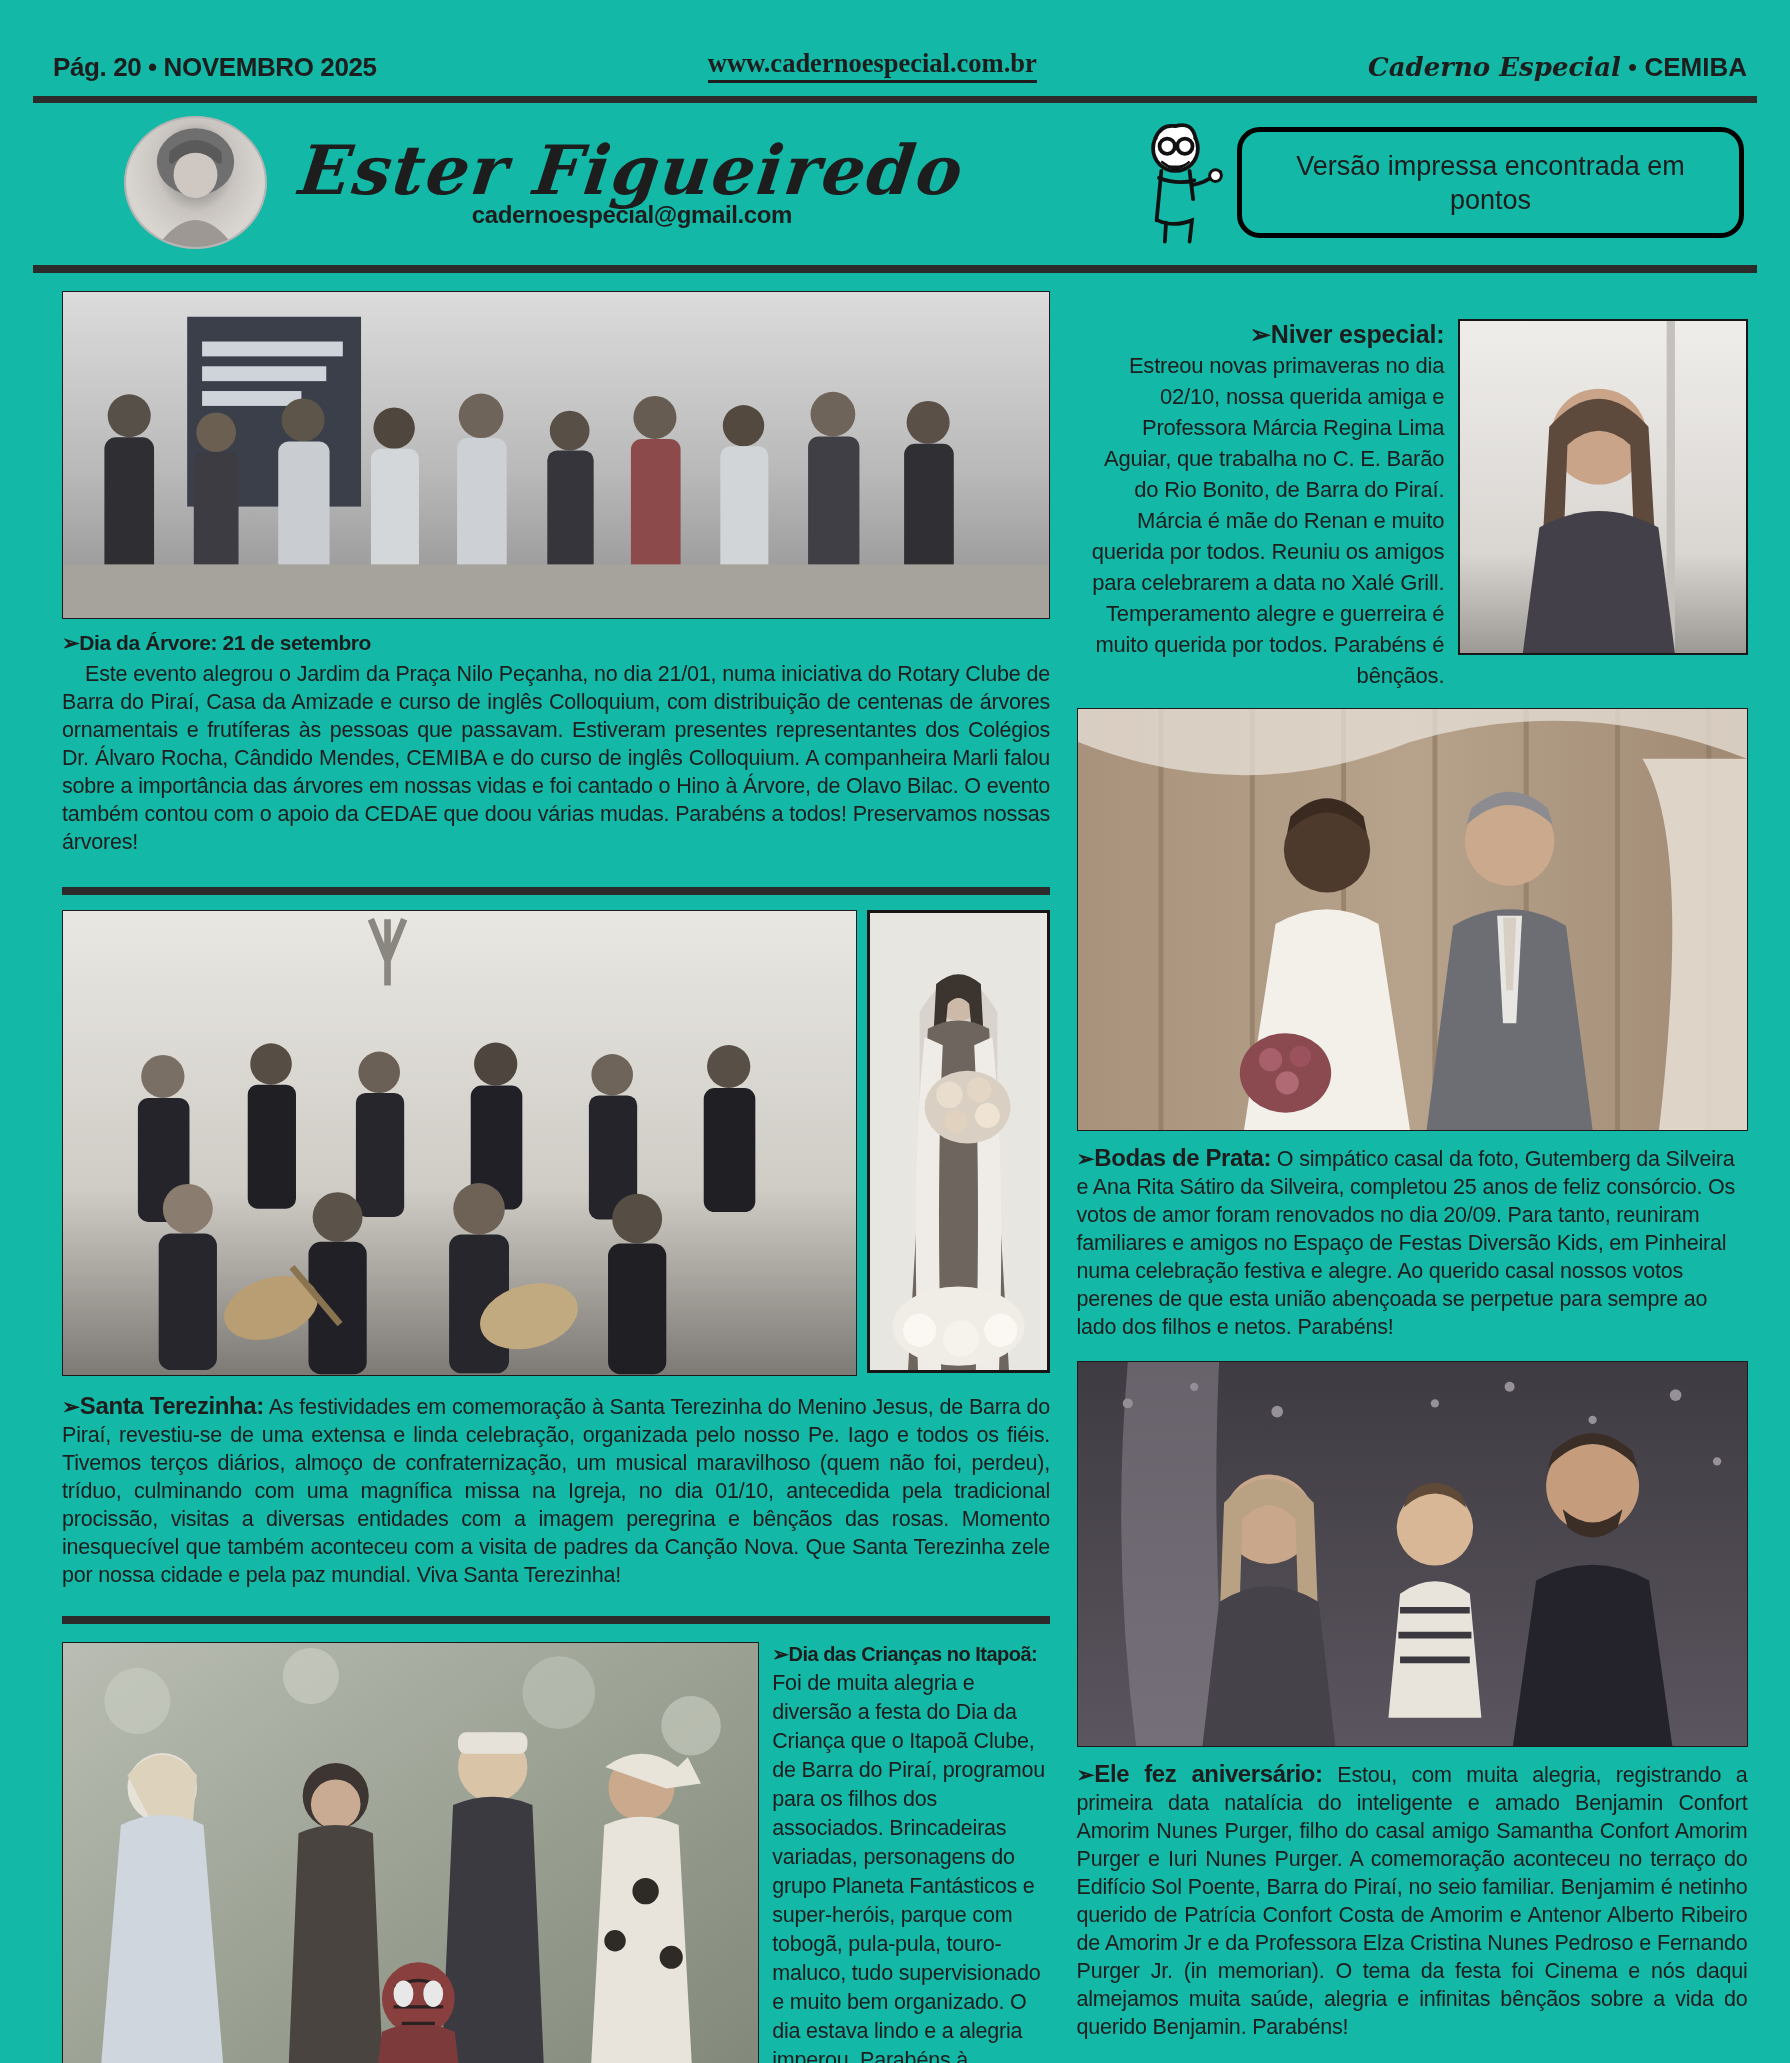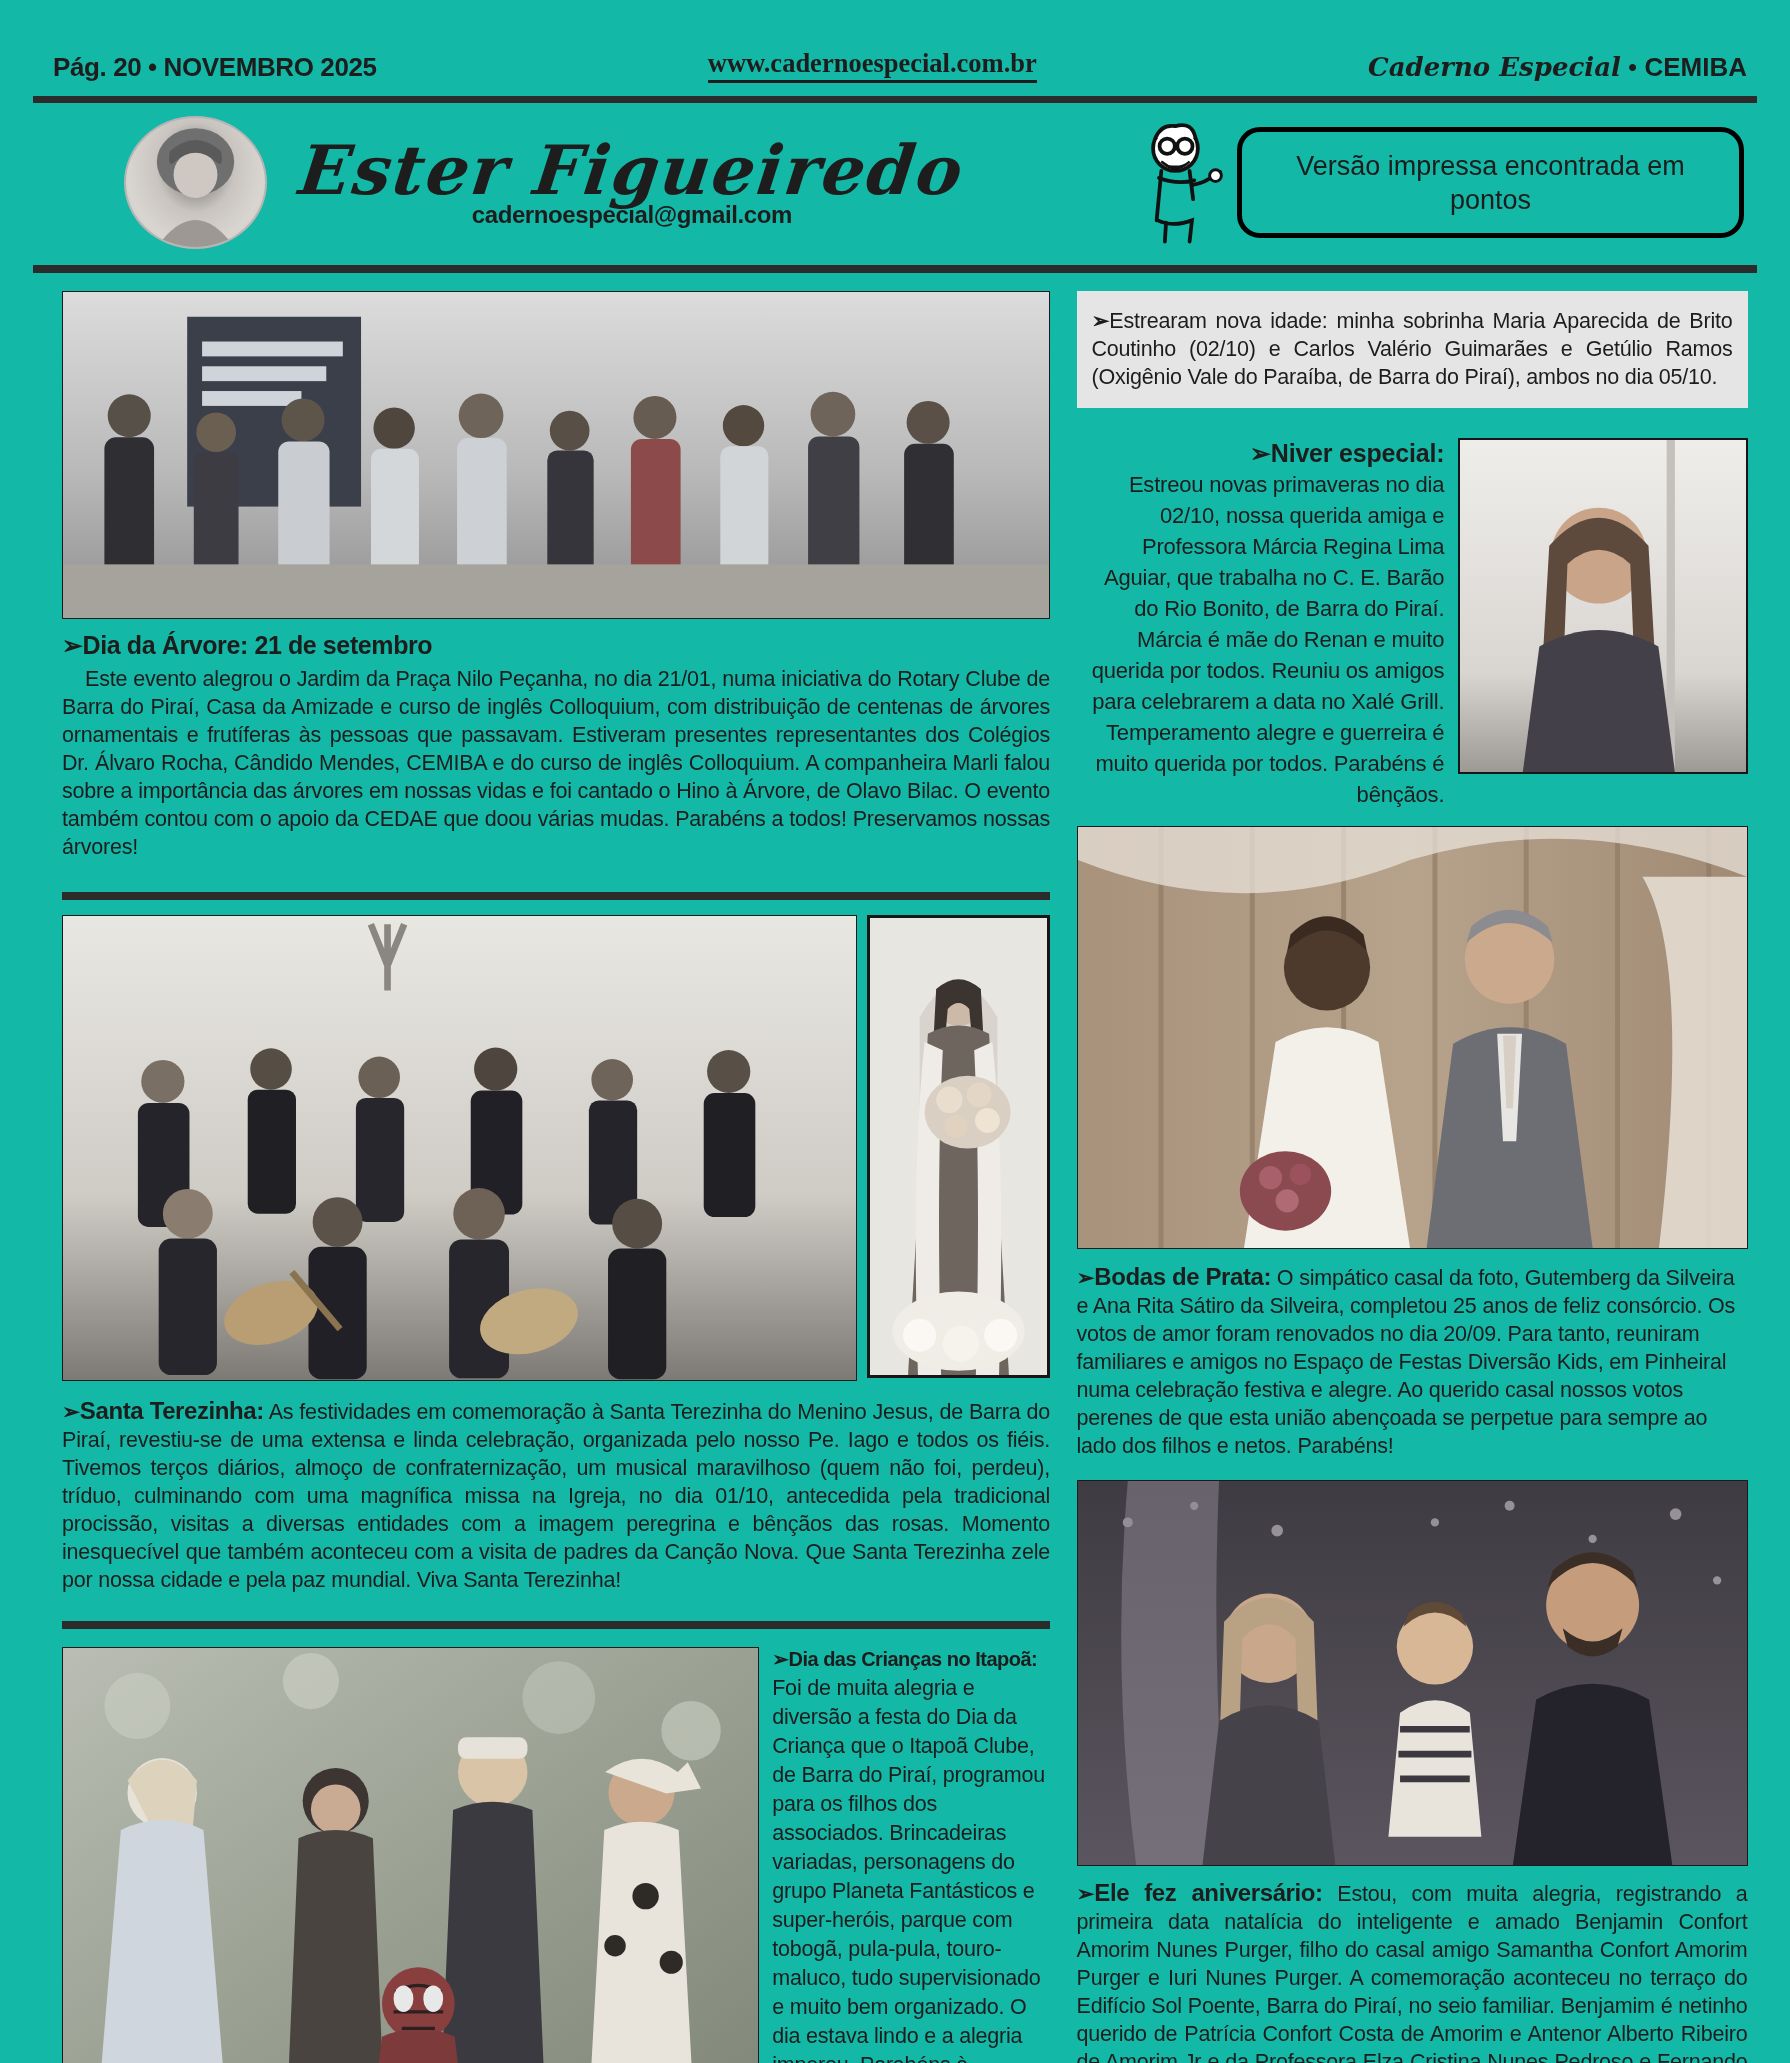--- a/index.html
+++ b/index.html
@@ -37,21 +37,21 @@
   .ph svg{display:block;width:100%;height:100%;}
   .colrule{height:8.3px;background:#2b2b2b;}
   p{margin:0;}
   .bullet{font-weight:bold;}
   .art-title{font-weight:bold;font-size:24px;letter-spacing:-0.4px;}
   .body-text{font-size:21.5px;line-height:28px;text-align:justify;letter-spacing:-0.2px;}
   .body-left{text-align:left;}
   .indent{text-indent:23px;}
   
   .photo-rotary{height:326px;margin-top:1.7px;}
-  .h-arvore{margin:11.6px 0 5px 0;font-size:25px;font-weight:bold;letter-spacing:-0.4px;}
+  .h-arvore{margin:11.6px 0 5px 0;font-size:21px;font-weight:bold;letter-spacing:-0.4px;}
   .rule-a{margin:31px 0 15px 0;}
   .photo-row{display:flex;gap:10px;}
   .photo-musicians{flex:1;height:464px;}
   .photo-statue{width:177px;height:457px;border:3.3px solid #161616;}
   .santa-p{margin-top:16.5px;}
   .rule-b{margin:26.5px 0 0 0;}
   .bottom-row{display:flex;gap:13.2px;margin-top:18px;}
   .photo-costume{width:695px;height:483px;flex:0 0 auto;}
   .criancas-col{width:273px;}
   .criancas-title{font-size:20px;font-weight:bold;white-space:nowrap;letter-spacing:-0.5px;}
@@ -272,21 +272,20 @@
         <div class="criancas-col">
           <div class="criancas-title"><span class="bullet">➢</span><span>Dia das Crianças no Itapoã:</span></div>
           <p class="body-text body-left criancas-body">Foi de muita alegria e diversão a festa do Dia da Criança que o Itapoã Clube, de Barra do Piraí, programou para os filhos dos associados. Brincadeiras variadas, personagens do grupo Planeta Fantásticos e super-heróis, parque com tobogã, pula-pula, touro-maluco, tudo supervisionado e muito bem organizado. O dia estava lindo e a alegria imperou. Parabéns à Diretoria e organizadores. Que Nossa Senhora Aparecida proteja as nossas crianças. Parabéns ao Itapoã.</p>
         </div>
       </div>
 
     </div>
 
     <div class="col-right">
 
-      <p class="graybox"><span class="bullet">➢</span><span>Estrearam nova idade:</span> <span>minha sobrinha Maria Aparecida de Brito Coutinho (02/10) e Carlos Valério Guimarães e Getúlio Ramos (Oxigênio Vale do Paraíba, de Barra do Piraí), ambos no dia 05/10.</span></p>
 
       <div class="niver">
         <div class="niver-text">
           <div class="niver-title"><span class="bullet">➢</span><span>Niver especial:</span></div>
           <span>Estreou novas primaveras no dia 02/10, nossa querida amiga e Professora Márcia Regina Lima Aguiar, que trabalha no C. E. Barão do Rio Bonito, de Barra do Piraí. Márcia é mãe do Renan e muito querida por todos. Reuniu os amigos para celebrarem a data no Xalé Grill. Temperamento alegre e guerreira é muito querida por todos. Parabéns é bênçãos.</span>
         </div>
         <div class="ph photo-niver">
           <svg viewBox="0 0 346 402" preserveAspectRatio="none">
             <defs>
               <linearGradient id="g4" x1="0" y1="0" x2="0" y2="1">

